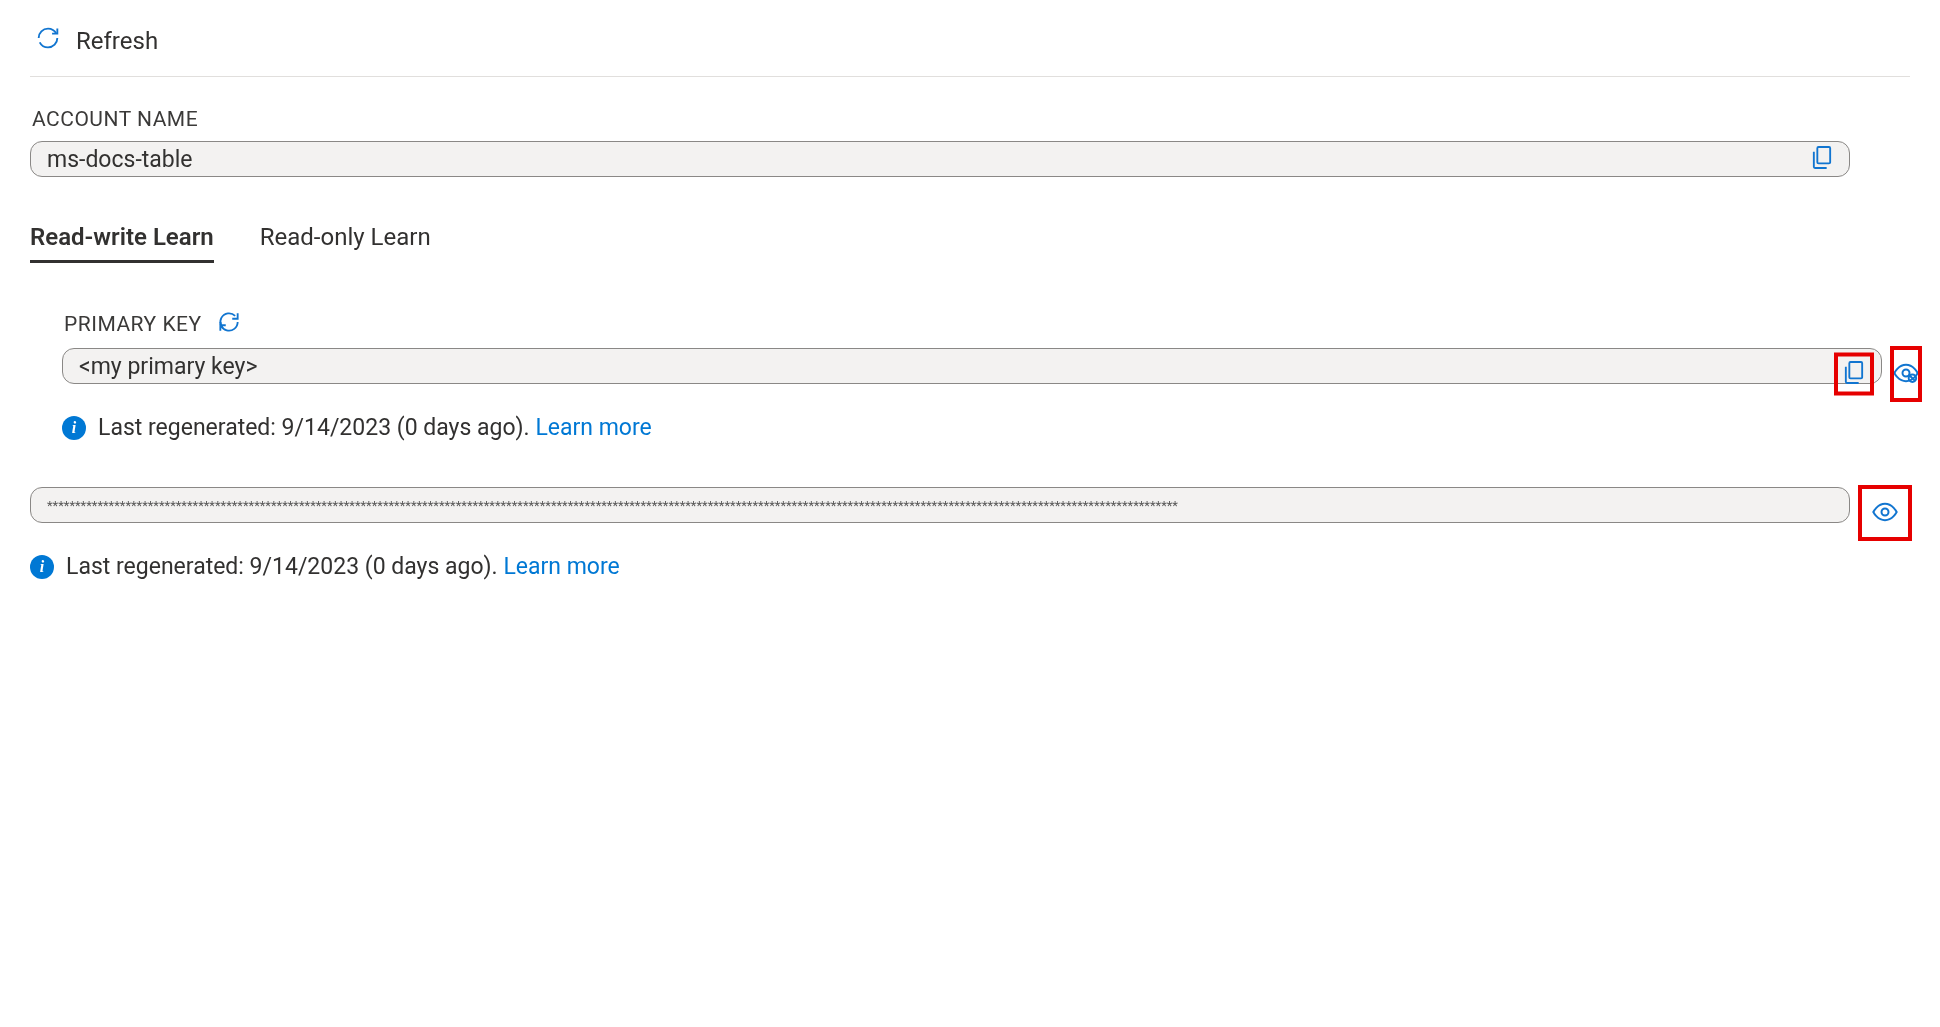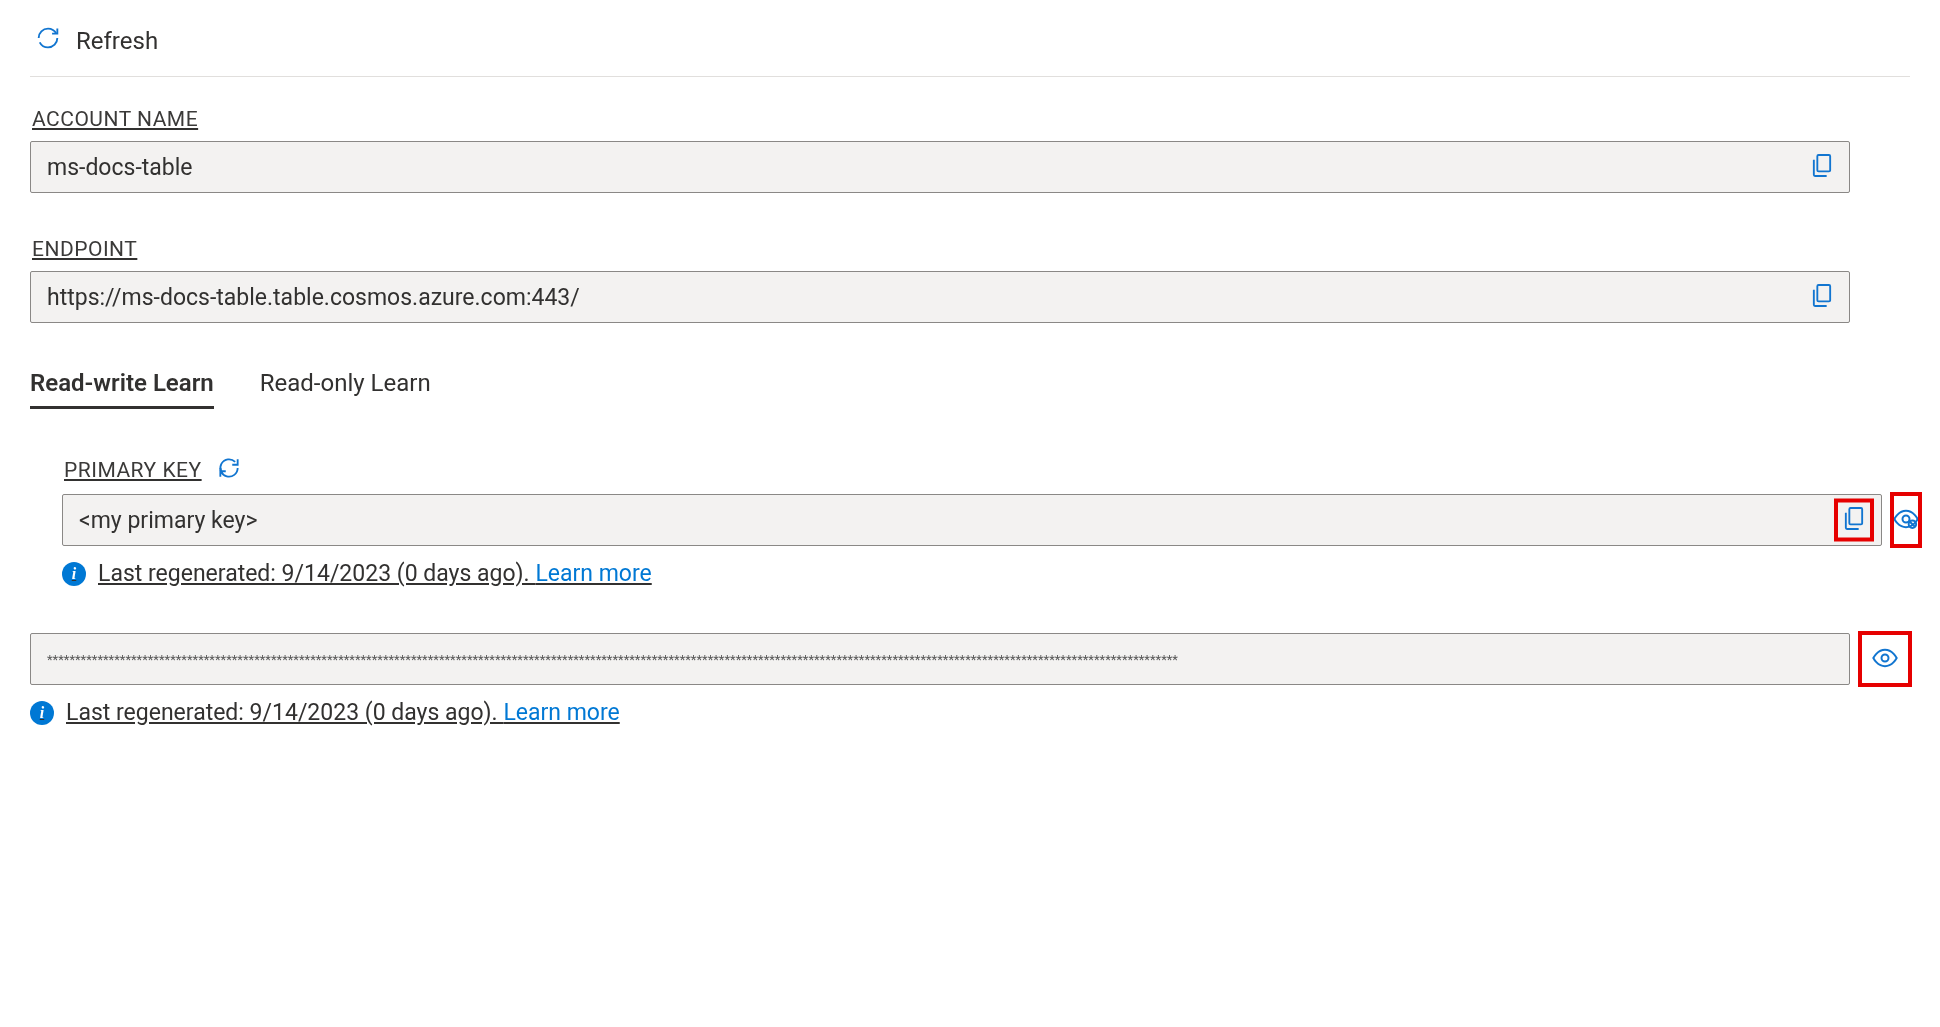--- a/index.html
+++ b/index.html
@@ -43,21 +43,21 @@
     border: none;
     padding: 0;
     font: inherit;
     cursor: pointer;
     color: var(--text);
     font-size: 24px;
     text-align: center;
   }
   .refresh-btn svg { width: 28px; height: 28px; fill: none; stroke: var(--accent); stroke-width: 1.6; }
 
-  .field-block { margin: 0 0 44px 0; text-decoration: underline; }
+  .field-block { margin: 0 0 44px 0; }
   .field-label {
     display: flex;
     align-items: center;
     gap: 14px;
     font-size: 21px;
     letter-spacing: 0.5px;
     color: var(--text-muted);
     margin: 0 0 10px 2px;
   }
   .field-row {
@@ -65,24 +65,24 @@
     align-items: stretch;
     gap: 10px;
   }
   .field-input-wrap {
     position: relative;
     flex: 0 0 auto;
     width: 1820px;
   }
   .field-input {
     width: 100%;
-    height: 52px;
+    height: 36px;
     background: var(--bg-field);
     border: 1px solid var(--border);
-    border-radius: 2px;
+    border-radius: 12px;
     padding: 0 56px 0 16px;
     font: inherit;
     font-size: 23px;
     color: var(--text);
     outline: none;
   }
   .field-input.masked { letter-spacing: 0; color: #555; font-size: 13px; }
   .copy-inside {
     position: absolute;
     right: 10px;
@@ -186,36 +186,20 @@
             <svg viewBox="0 0 24 24">
                 <path d="M9 3h9a1 1 0 0 1 1 1v12a1 1 0 0 1-1 1H9a1 1 0 0 1-1-1V4a1 1 0 0 1 1-1z" fill="none" stroke="#1175d0" stroke-width="1.6"></path>
                 <path d="M5 7v13a1 1 0 0 0 1 1h10" fill="none" stroke="#1175d0" stroke-width="1.6"></path>
               </svg>
           </span>
         </button>
       </div>
     </div>
   </div>
 
-  <div class="field-block">
-    <div class="field-label">ENDPOINT</div>
-    <div class="field-row">
-      <div class="field-input-wrap">
-        <input class="field-input" readonly="" value="https://ms-docs-table.table.cosmos.azure.com:443/" style="">
-        <button class="copy-inside">
-          <span>
-            <svg viewBox="0 0 24 24">
-                <path d="M9 3h9a1 1 0 0 1 1 1v12a1 1 0 0 1-1 1H9a1 1 0 0 1-1-1V4a1 1 0 0 1 1-1z" fill="none" stroke="#1175d0" stroke-width="1.6"></path>
-                <path d="M5 7v13a1 1 0 0 0 1 1h10" fill="none" stroke="#1175d0" stroke-width="1.6"></path>
-              </svg>
-          </span>
-        </button>
-      </div>
-    </div>
-  </div>
 
   <div class="tabs">
     <button class="tab active">Read-write Learn</button>
     <button class="tab">Read-only Learn</button>
   </div>
 
   <div class="field-block" style="margin-bottom:0;margin-left:32px;">
     <div class="field-label">
       <span>PRIMARY KEY</span>
       <button class="regen-btn">

